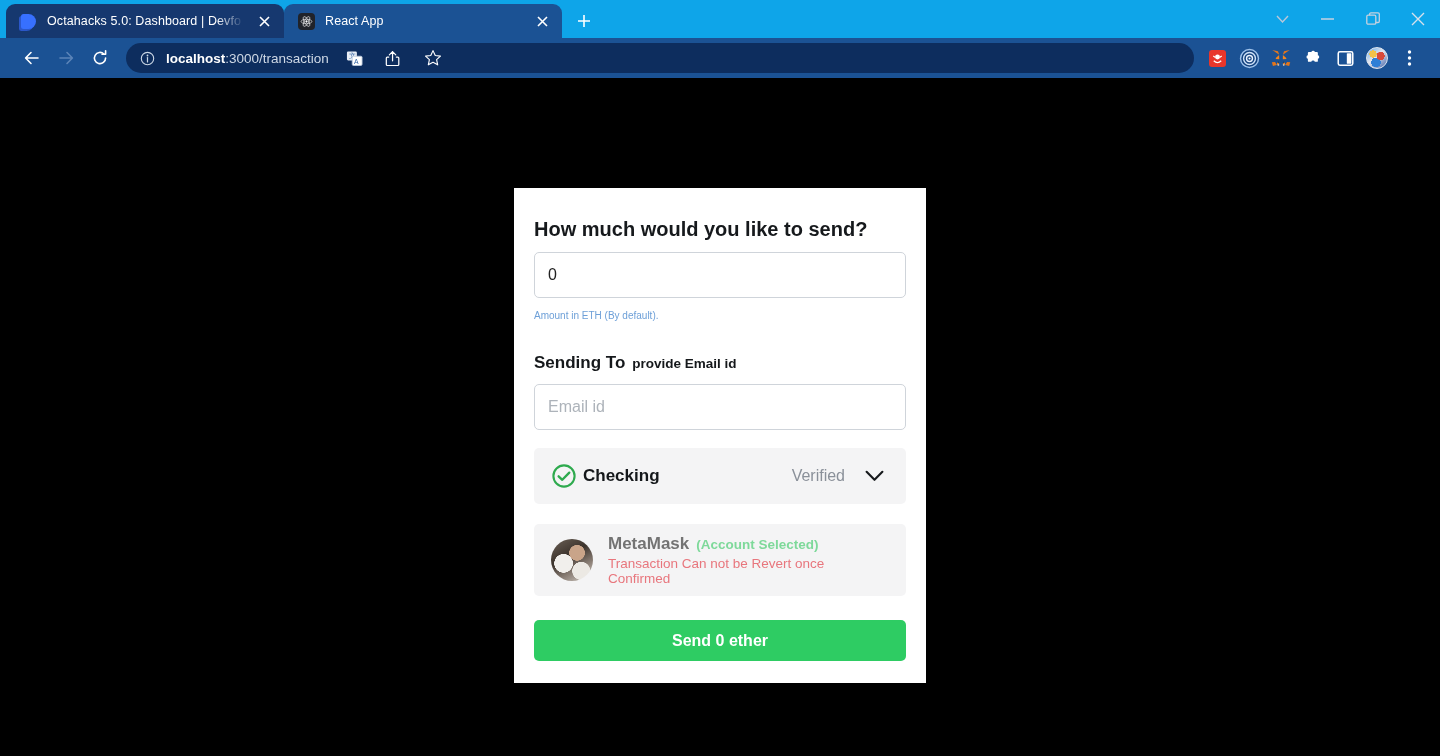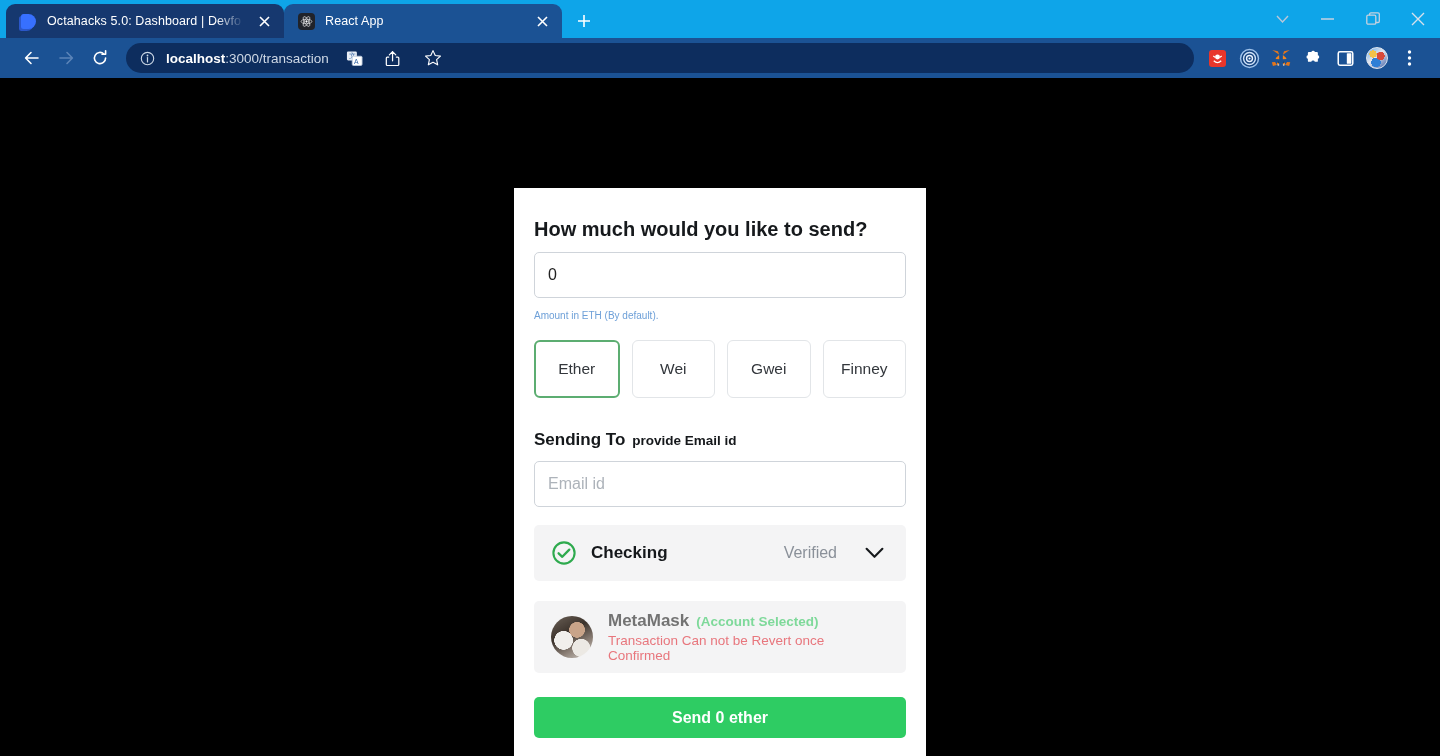--- a/index.html
+++ b/index.html
@@ -217,21 +217,21 @@
   .email-wrap { margin-top: 11px; }
 
   .status-row {
     margin-top: 18px;
     height: 56px;
     background: #f4f4f5;
     border-radius: 5px;
     display: flex;
     align-items: center;
     padding: 0 22px 0 17px;
-    gap: 14px;
+    gap: 6px;
   }
   .status-label {
     font-size: 17px; font-weight: 700; color: #15181b;
     flex: 1 1 auto;
   }
   .status-value { font-size: 16px; color: #8a9099; }
   .chev-wrap { margin-left: 14px; display: flex; align-items: center; }
 
   .account-row {
     margin-top: 20px;
@@ -451,26 +451,20 @@
 
   <div class="viewport">
 
     <div class="card">
 
 
       <div class="field-label">How much would you like to send?</div>
       <input class="text-input" type="text" value="0" placeholder="0" style="">
       <div class="helper">Amount in ETH (By default).</div>
 
-      <div class="units">
-        <button class="unit selected">Ether</button>
-        <button class="unit">Wei</button>
-        <button class="unit">Gwei</button>
-        <button class="unit">Finney</button>
-      </div>
 
       <div class="sendto-label">
         <span class="big">Sending To</span>
         <span class="small">provide Email id</span>
       </div>
       <div class="email-wrap">
         <input class="text-input" type="text" placeholder="Email id" style="">
       </div>
 
       <div class="status-row">

